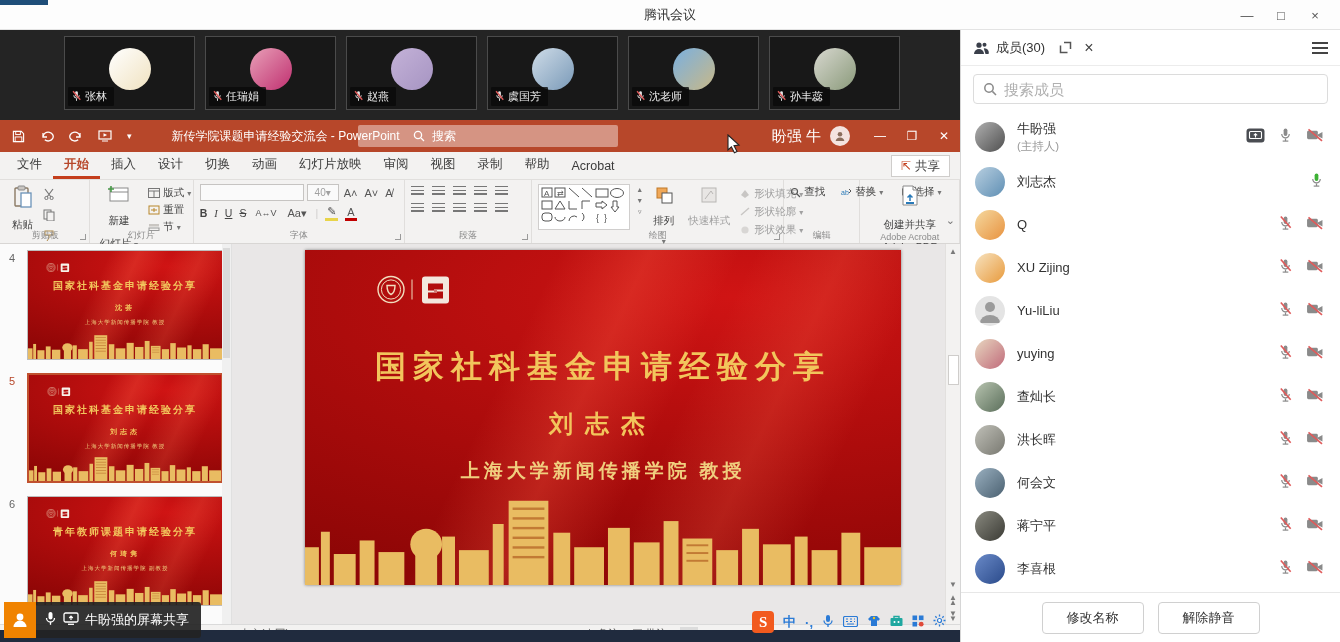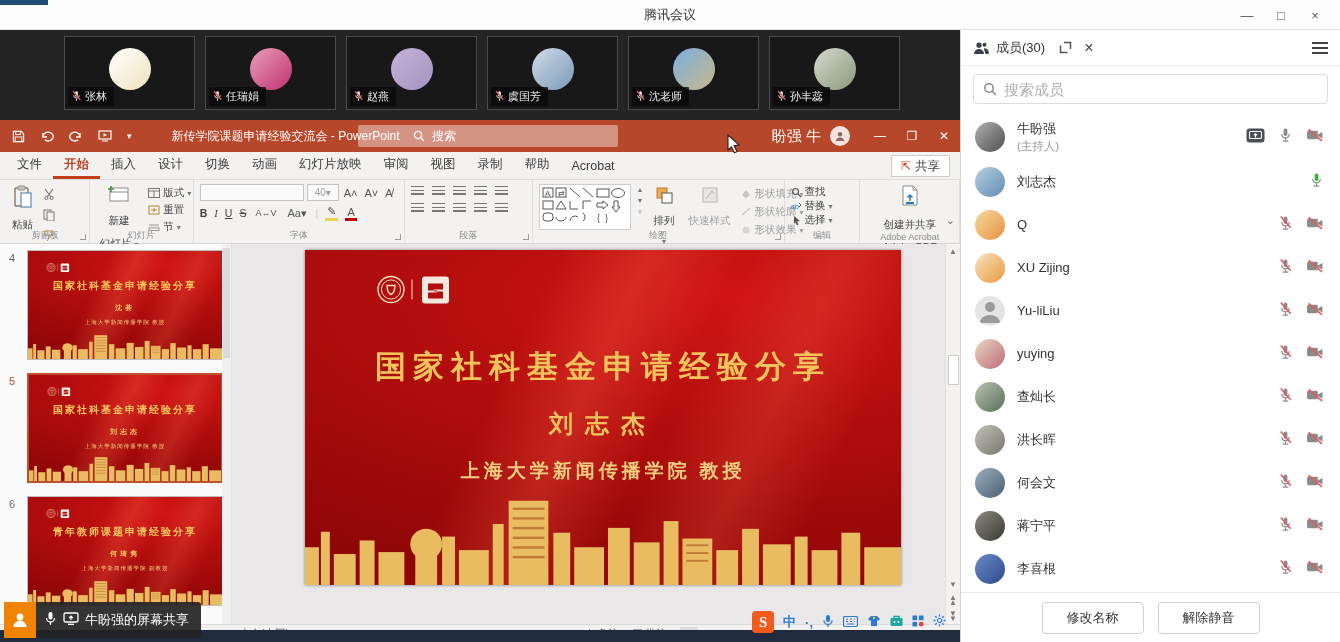--- a/index.html
+++ b/index.html
@@ -475,21 +475,21 @@
                     <circle cx="5" cy="5" r="3.6" fill="#d8d6d4"></circle>
                   </svg>
                   <span>形状效果</span> 
                   <span style="font-size:8px;">▾</span>
                 </span>
             </div>
             <div class="rg-label"><span>绘图</span></div>
             <i class="dlg"></i>
           </div>
 
-          <div class="rg" style="width:76px; flex-direction:column; gap:0; padding-top:5px;">
+          <div class="rg" style="width:76px; gap:16px; padding-top:5px;">
             <span class="small-row">
                 <svg width="11" height="11" viewBox="0 0 11 11">
                   <circle cx="4.5" cy="4.5" r="3" fill="none" stroke="#555" stroke-width="1.2"></circle>
                   <line x1="7" y1="7" x2="10" y2="10" stroke="#555" stroke-width="1.2"></line>
                 </svg>
                 <span>查找</span>
               </span>
             <span class="small-row">
                 <svg width="11" height="11" viewBox="0 0 11 11">
                   <text x="0" y="8" font-size="7" fill="#2a7ab8">ab</text>

